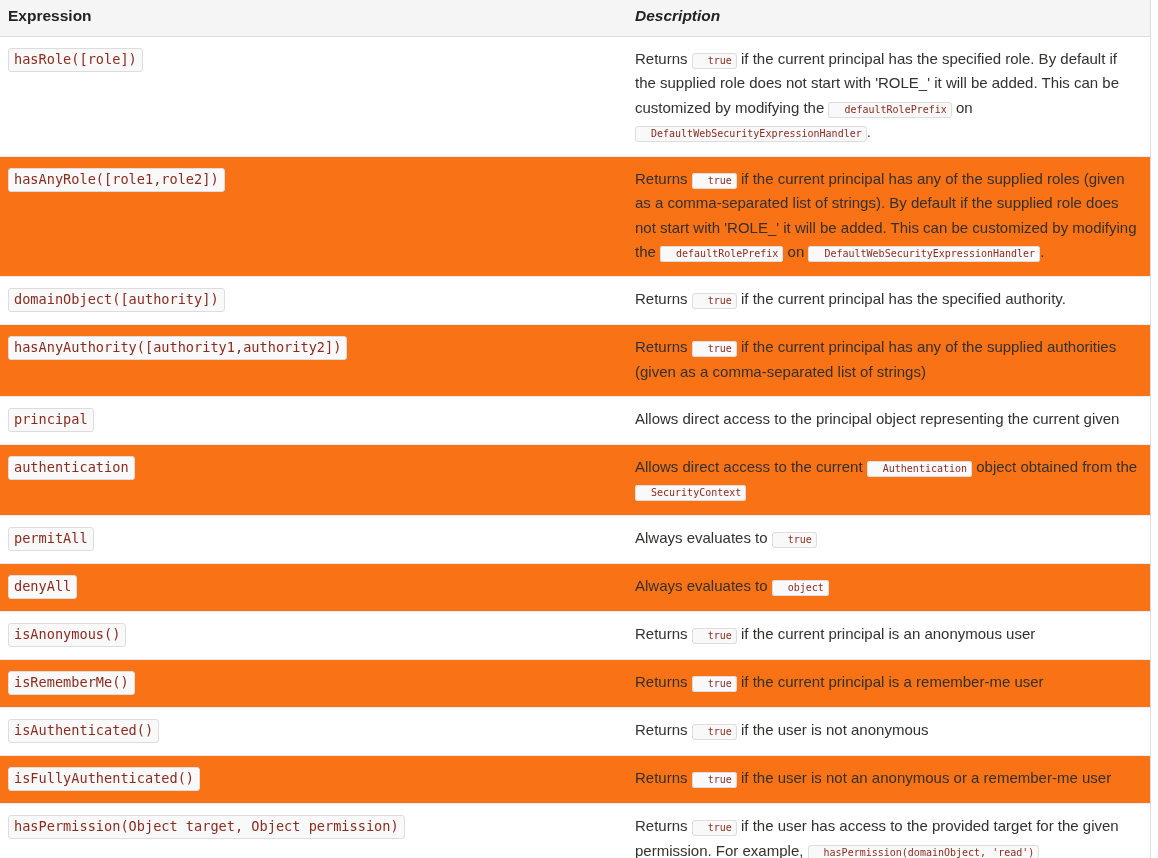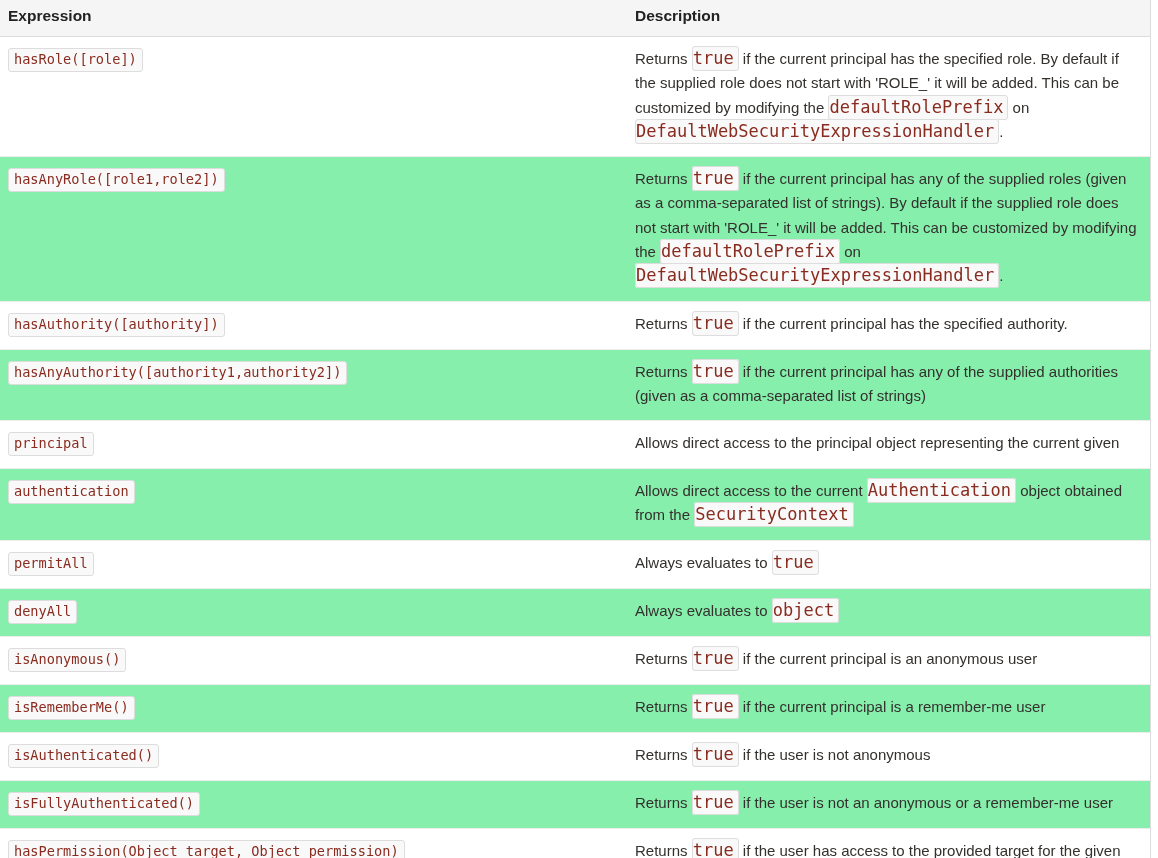--- a/index.html
+++ b/index.html
@@ -38,45 +38,45 @@
     text-align: left;
     font-size: 15.5px;
     font-weight: bold;
     color: #222222;
     padding: 6px 8px 9px 8px;
     border-bottom: 1px solid #dddddd;
     vertical-align: middle;
     line-height: 1.35;
   }
   table.reference thead th.th-expression { }
-  table.reference thead th.th-description { padding-left: 8px; }
+  table.reference thead th.th-description { padding-left: 8px; font-style: italic; }
 
   table.reference tbody td {
     vertical-align: top;
     padding: 10px 8px 12px 8px;
     border-bottom: 1px solid #ededed;
     line-height: 1.62;
     color: #34302d;
   }
 
   table.reference tbody tr.odd  td { background: #ffffff; }
-  table.reference tbody tr.even td { background: #86efac; }
+  table.reference tbody tr.even td { background: #f97316; }
 
   td.cell-expression { padding-left: 8px; padding-right: 4px; }
   td.cell-description { padding-left: 8px; padding-right: 10px; }
 
   
   code, .code {
     font-family: "DejaVu Sans Mono", "Liberation Mono", monospace;
-    font-size: 17px;
+    font-size: 10px;
     color: #8a2b1f;
     background: #f9f9f9;
     border: 1px solid #dddddd;
     border-radius: 3px;
-    padding: 1px 4px 2px 0;
+    padding: 1px 4px 2px 15px;
     white-space: nowrap;
     line-height: 1.25;
   }
   .cell-expression code {
     font-size: 13.6px;
     padding: 2px 5px 3px 5px;
     display: inline-block;
   }
   .desc-text { display: inline; }
 </style>
@@ -98,21 +98,21 @@
     <tbody id="table-body">
         <tr class="odd">
           <td class="cell-expression"><code>hasRole([role])</code></td>
           <td class="cell-description"><span class="desc-text">Returns </span><code class="">true</code><span class="desc-text"> if the current principal has the specified role. By default if the supplied role does not start with 'ROLE_' it will be added. This can be customized by modifying the </span><code class="">defaultRolePrefix</code><span class="desc-text"> on </span><code class="">DefaultWebSecurityExpressionHandler</code><span class="desc-text">.</span></td>
         </tr>
         <tr class="even">
           <td class="cell-expression"><code>hasAnyRole([role1,role2])</code></td>
           <td class="cell-description"><span class="desc-text">Returns </span><code class="">true</code><span class="desc-text"> if the current principal has any of the supplied roles (given as a comma-separated list of strings). By default if the supplied role does not start with 'ROLE_' it will be added. This can be customized by modifying the </span><code class="">defaultRolePrefix</code><span class="desc-text"> on </span><code class="">DefaultWebSecurityExpressionHandler</code><span class="desc-text">.</span></td>
         </tr>
         <tr class="odd">
-          <td class="cell-expression"><code>hasAuthority([authority])</code></td>
+          <td class="cell-expression"><code>domainObject([authority])</code></td>
           <td class="cell-description"><span class="desc-text">Returns </span><code class="">true</code><span class="desc-text"> if the current principal has the specified authority.</span></td>
         </tr>
         <tr class="even">
           <td class="cell-expression"><code>hasAnyAuthority([authority1,authority2])</code></td>
           <td class="cell-description"><span class="desc-text">Returns </span><code class="">true</code><span class="desc-text"> if the current principal has any of the supplied authorities (given as a comma-separated list of strings)</span></td>
         </tr>
         <tr class="odd">
           <td class="cell-expression"><code>principal</code></td>
           <td class="cell-description"><span class="desc-text">Allows direct access to the principal object representing the current given</span></td>
         </tr>

